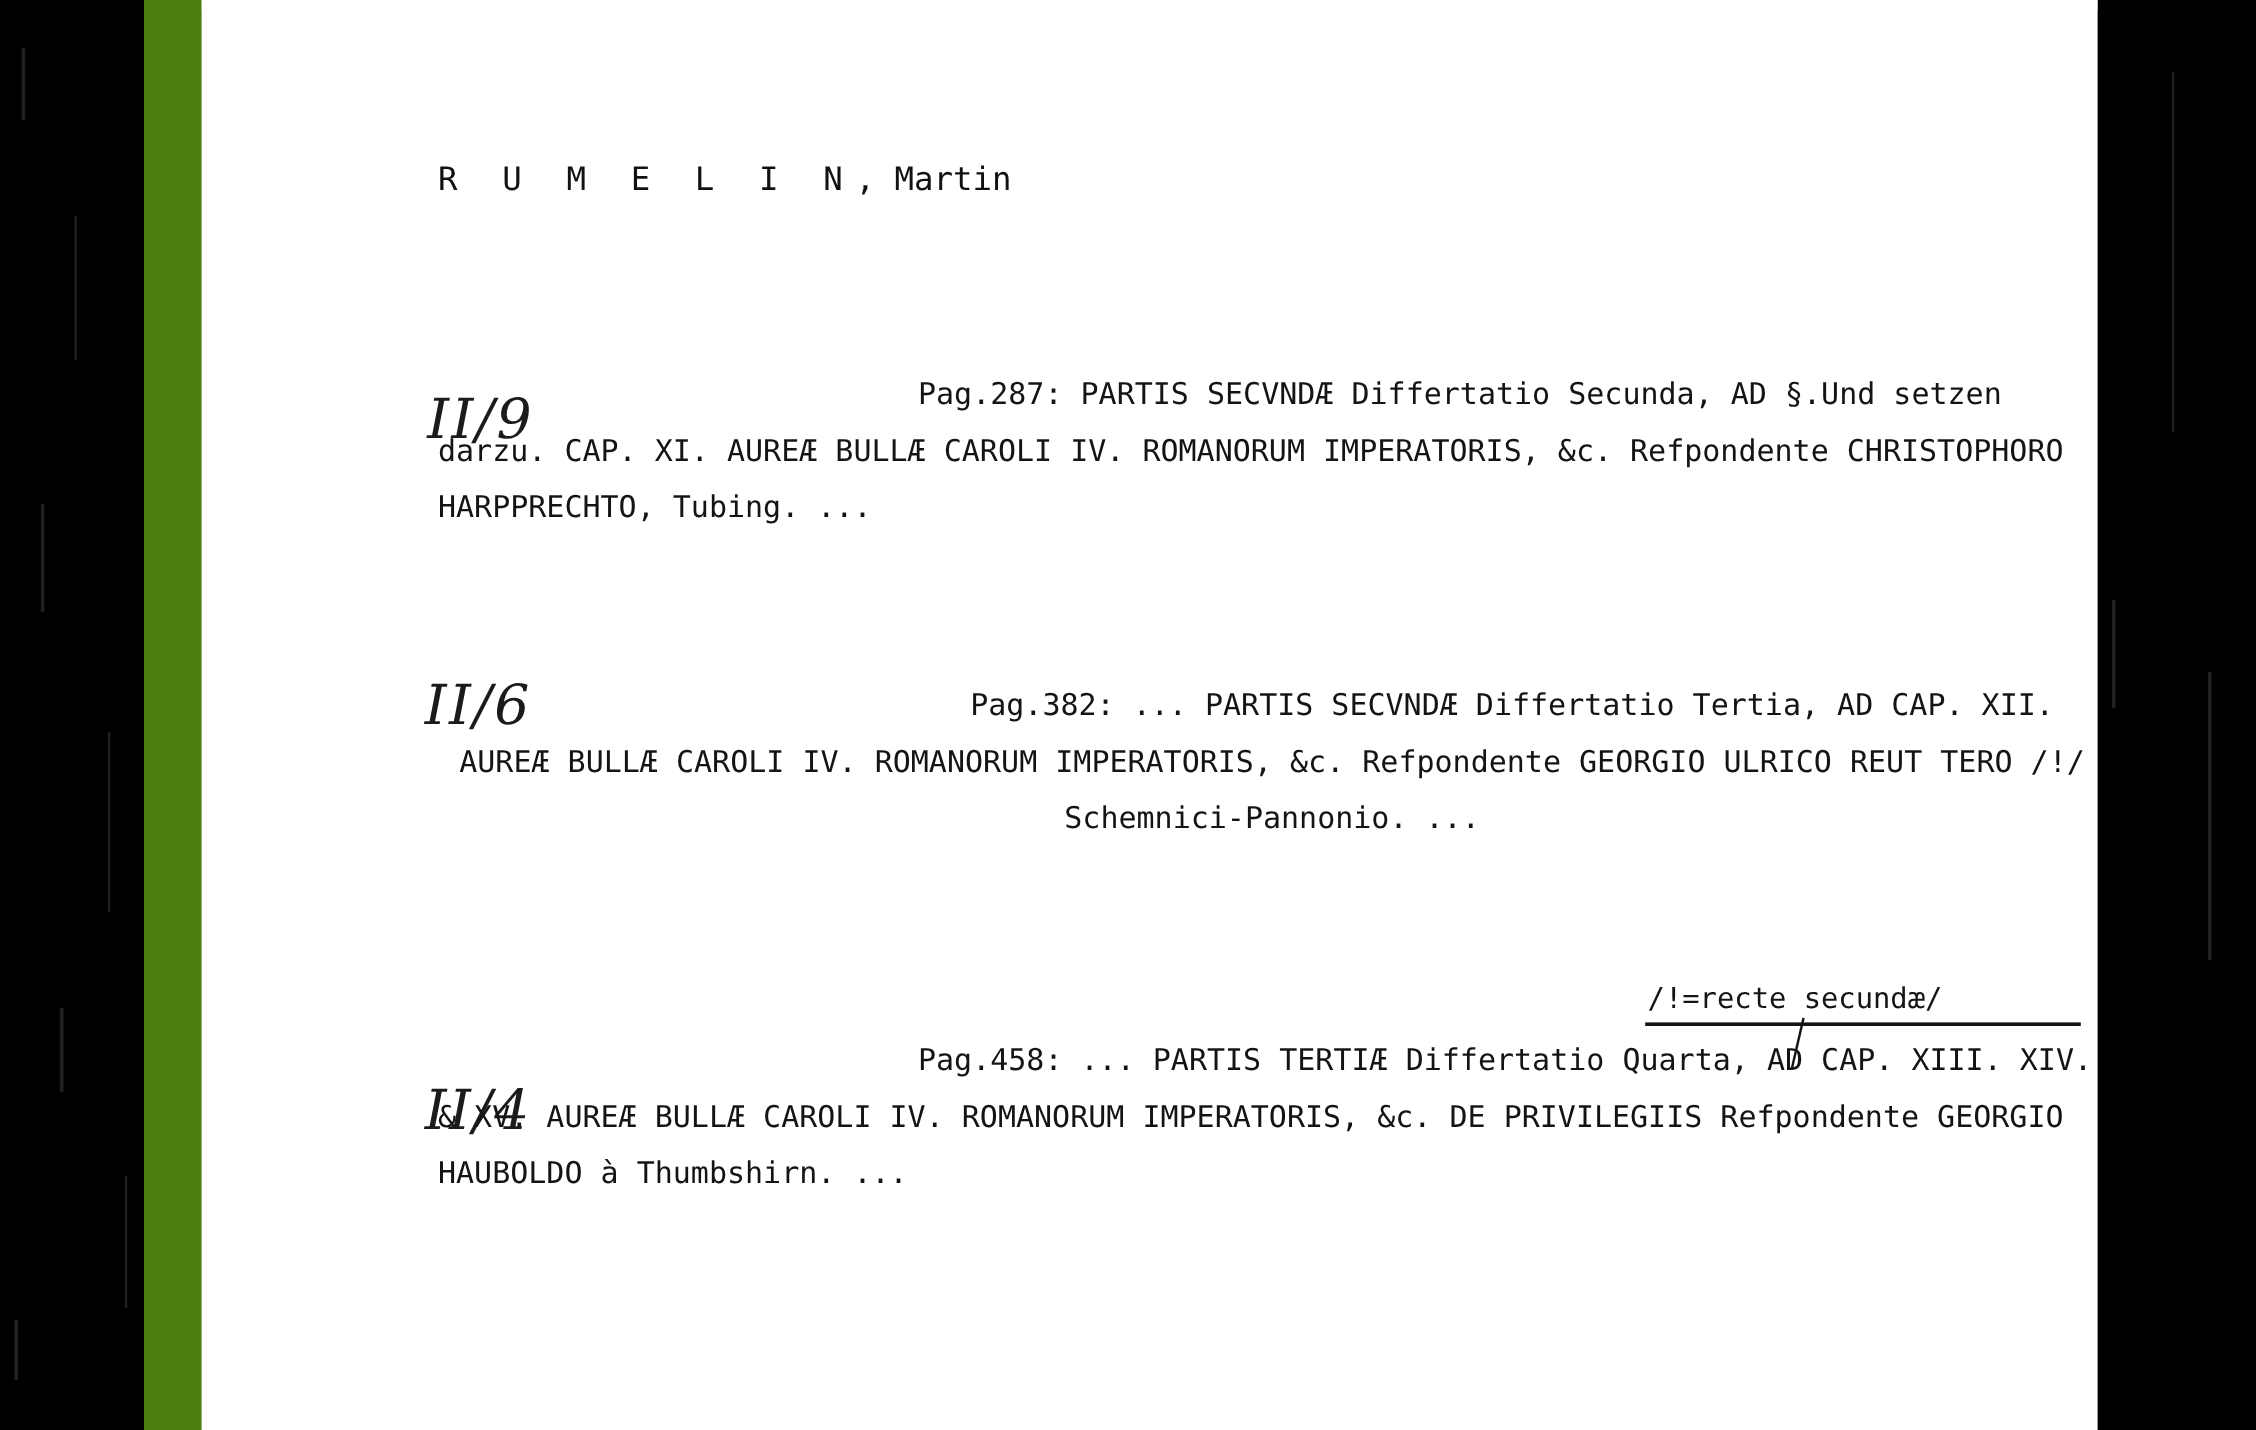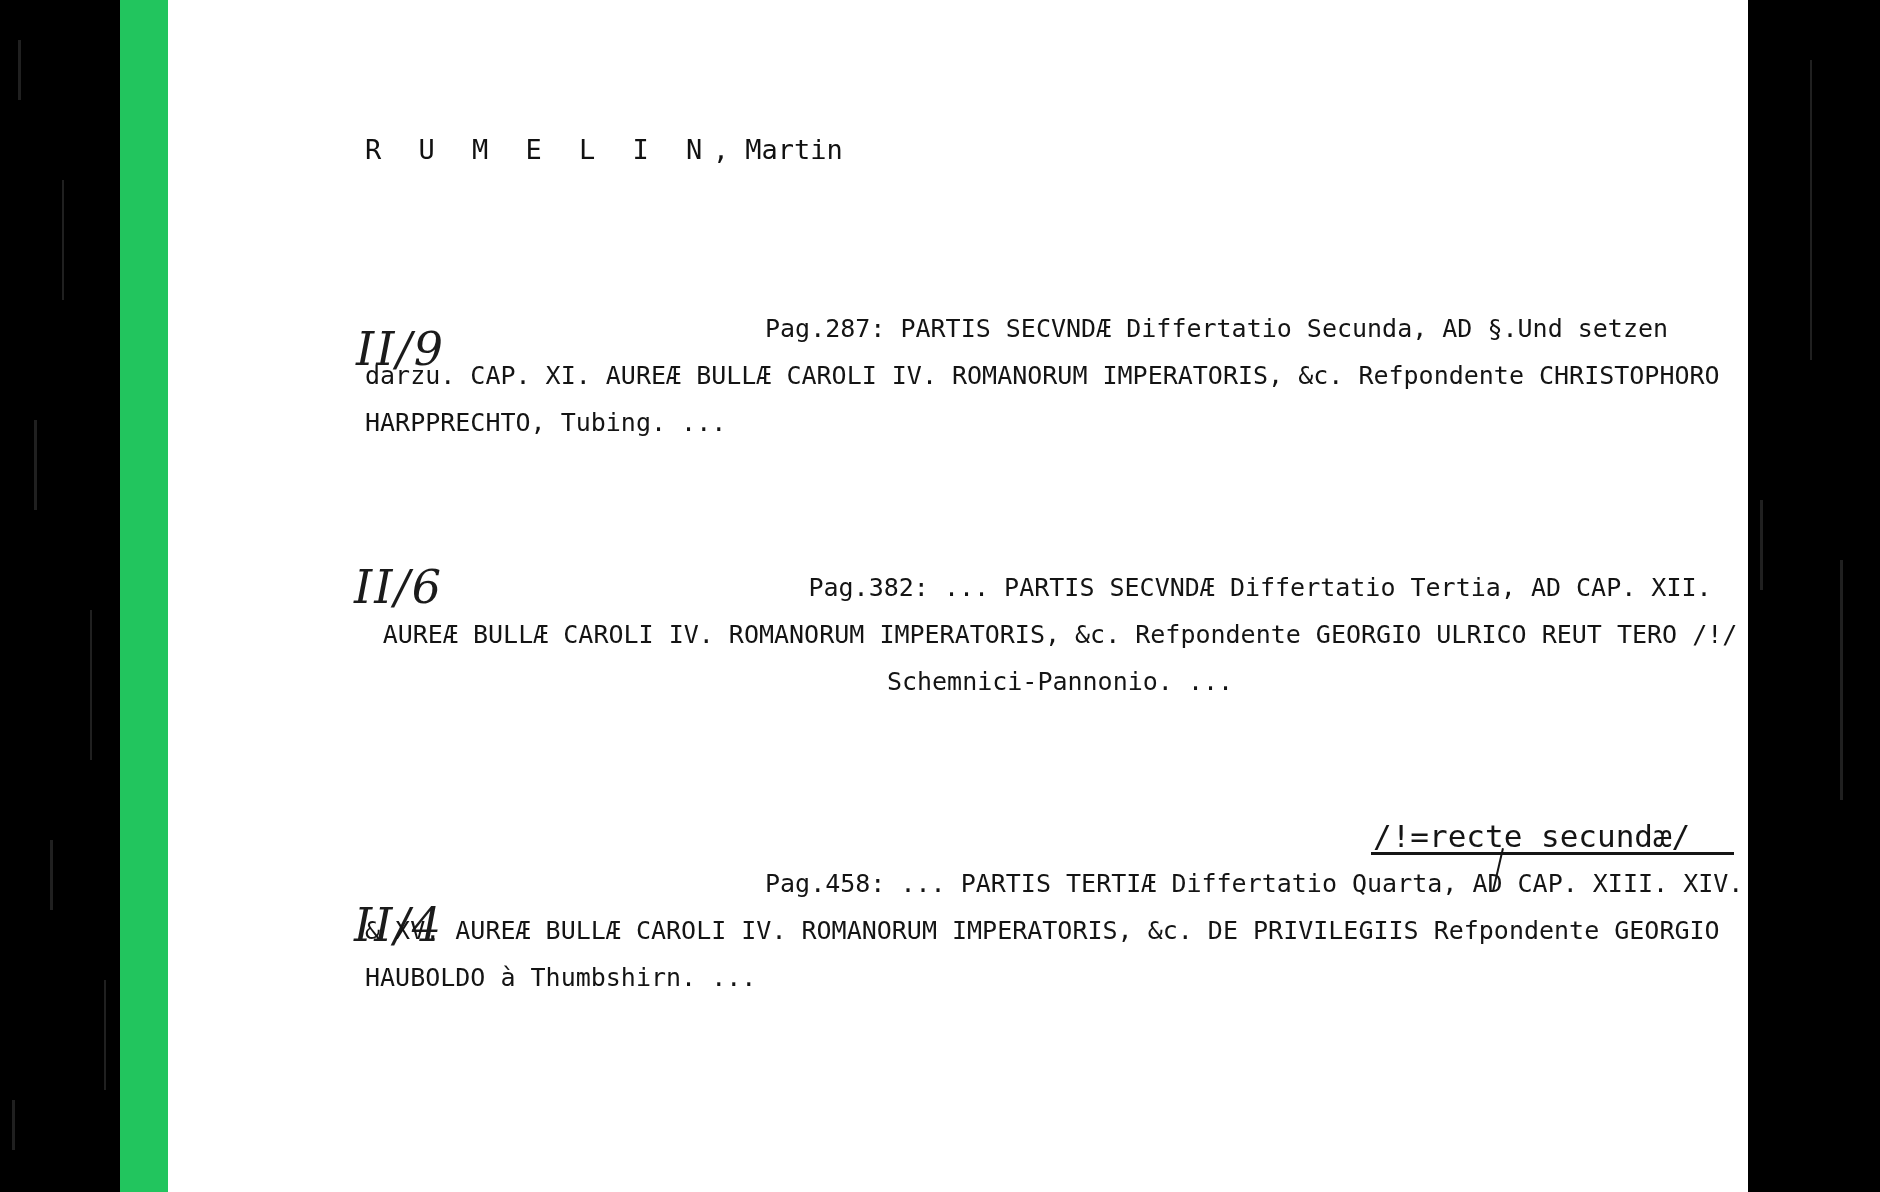--- a/index.html
+++ b/index.html
@@ -11,21 +11,21 @@
     width: 1880px;
     height: 1192px;
     overflow: hidden;
     font-family: "DejaVu Sans Mono", monospace;
   }
 
   #scan {
     position: relative;
     width: 1880px;
     height: 1192px;
-    background: #22c55e;
+    background: #4d7c0f;
   }
 
   
   .film-edge {
     position: absolute;
     top: 0;
     bottom: 0;
     background: #000;
   }
   .film-edge.left  { left: 0; width: 120px; }
@@ -105,21 +105,21 @@
   .hm2 { left: 186px; top: 560px; }
   .hm3 { left: 186px; top: 882px; margin-top: 16px; }
 
   
   .correction {
     position: absolute;
     left: 1205px;
     top: 818px;
     color: #151515;
     font-family: "DejaVu Sans Mono", monospace;
-    font-size: 31px;
+    font-size: 24px;
     letter-spacing: 0px;
     white-space: pre;
   }
   .correction-underline {
     position: absolute;
     left: 1203px;
     top: 852px;
     width: 363px;
     height: 3px;
     background: #151515;

